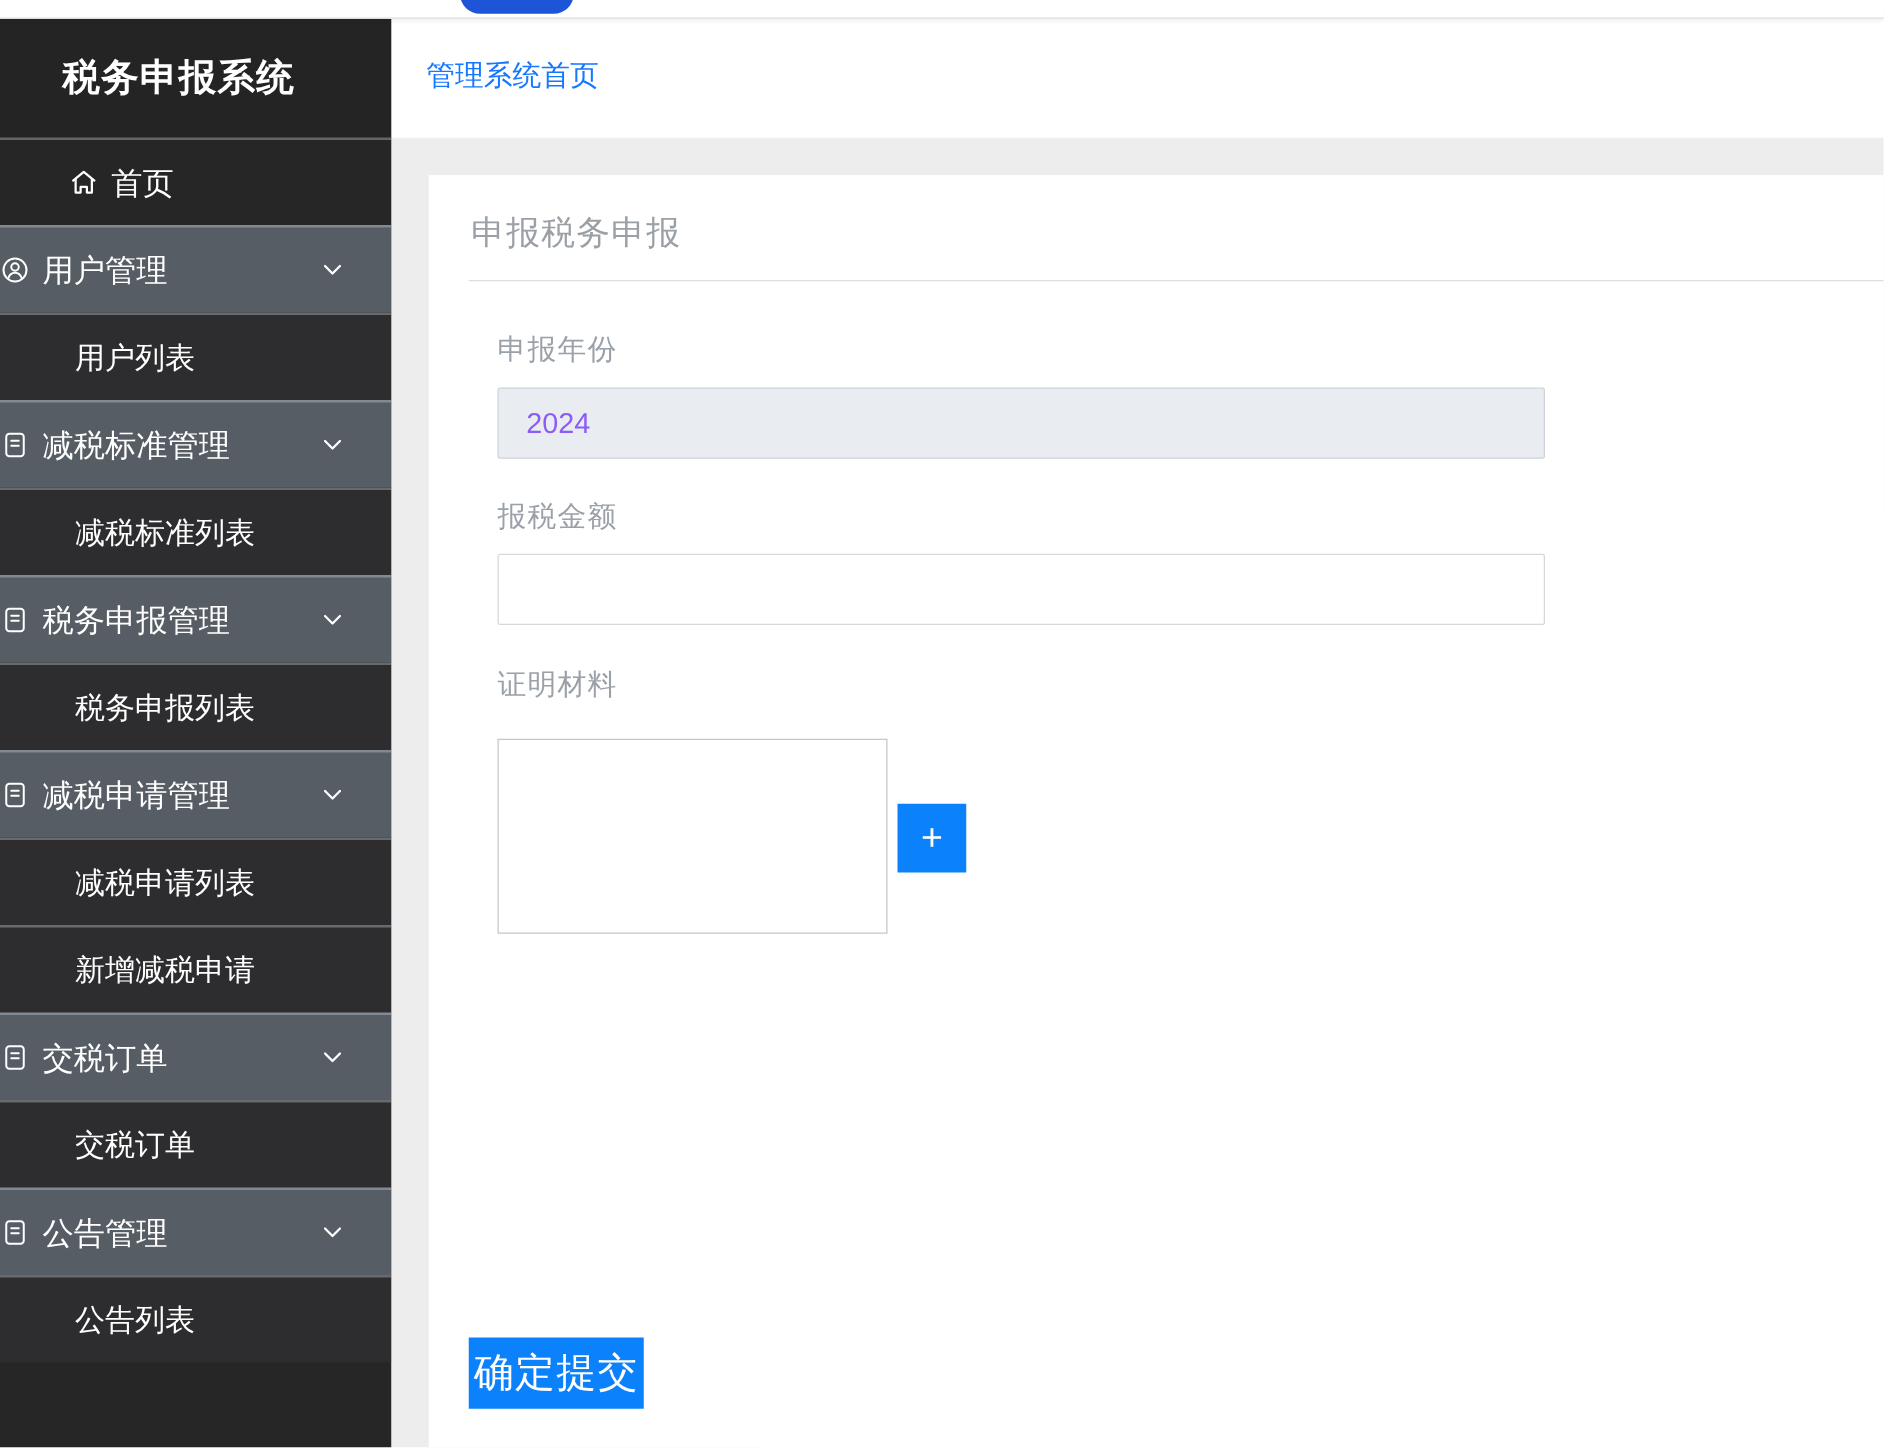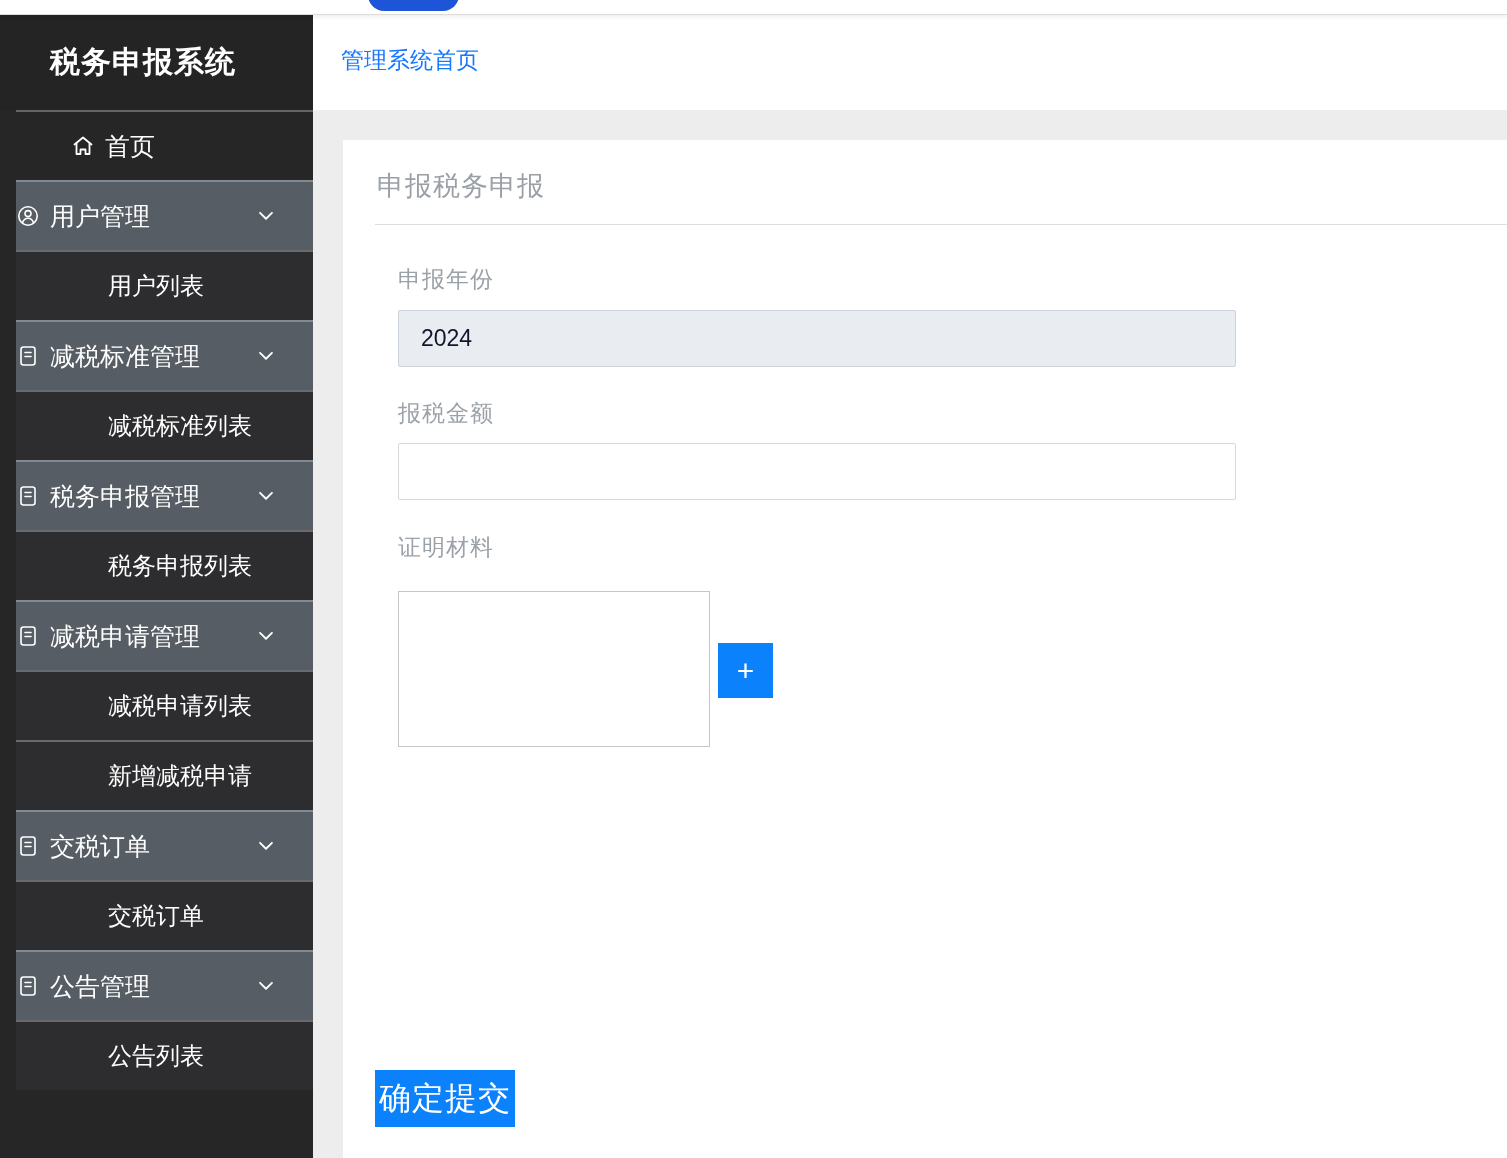--- a/index.html
+++ b/index.html
@@ -31,26 +31,26 @@
   }
   .sidebar-title {
     height:95px; display:flex; align-items:center;
     padding-left:50px; color:#ffffff; font-size:30px; font-weight:600;
     letter-spacing:1px; background:#242424;
   }
   .menu { display:flex; flex-direction:column; }
   .menu-item {
     height:70px; display:flex; align-items:center; position:relative;
     border-top:2px solid rgba(215,220,226,0.35);
-    cursor:pointer; color:#ffffff;margin-left:16px;
+    cursor:pointer; color:#ffffff;
   }
   .menu-item .label { font-size:25px; color:#fff; }
   .item-root { background:#262626; padding-left:55px; }
   .item-group { background:#565d64; }
-  .item-sub { background:#2d2d2f; padding-left:92px; }
+  .item-sub { background:#2d2d2f; padding-left:60px; }
   .item-sub .label { font-size:24px; }
   .item-sub.selected { background:#4e555c; }
   .active-bar {
     position:absolute; left:0; top:0; width:6px; height:100%;
     background:#0b82fc;
   }
   .mi-icon { width:24px; height:24px; margin-right:10px; flex:0 0 auto; display:block; }
   .chevron {
     position:absolute; right:36px; top:50%; margin-top:-11px;
     width:22px; height:22px;
@@ -92,21 +92,21 @@
   .lbl-proof  { top:392px; }
 
   .text-input {
     position:absolute; left:55px; width:838px; height:57px;
     font-size:23px; color:#495057;
     padding:0 22px; outline:none;
     font-family:"Liberation Sans","DejaVu Sans",sans-serif;
     border-radius:2px;
   }
   .input-year {
-    top:170px; background:#e9edf2; border:1px solid #ccd3da; color:#0f172a;
+    top:170px; background:#e9edf2; border:1px solid #ccd3da; color:#8b5cf6;
   }
   .input-amount {
     top:303px; background:#ffffff; border:1px solid #d8d8d8;
   }
 
   .upload-box {
     position:absolute; left:55px; top:451px; width:312px; height:156px;
     background:#ffffff; border:1px solid #c6c6c6;
   }
   .upload-add-btn {

